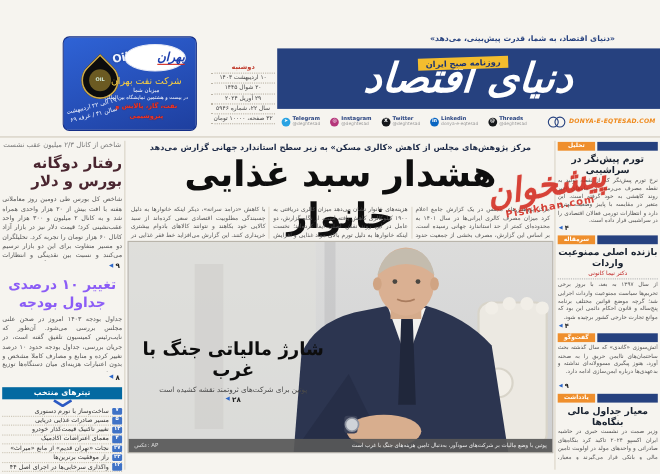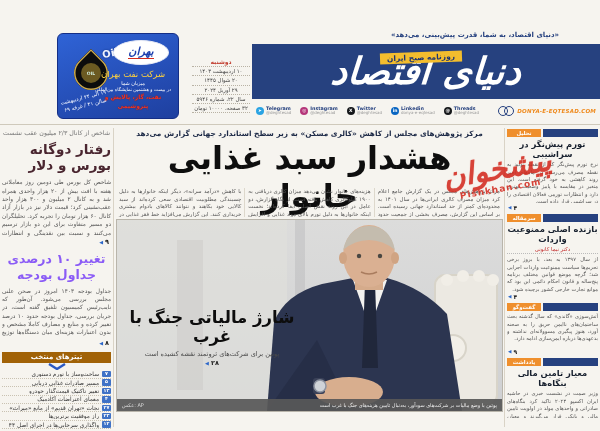--- a/index.html
+++ b/index.html
@@ -37,21 +37,21 @@
   .ad { position:absolute; left:57px; top:33px; width:122px; height:86px; border-radius:6px;
     background:linear-gradient(160deg,#2f63d6,#1e3f9f); border:1.5px solid #142e86; color:#fff; overflow:hidden; }
   .drop { position:absolute; left:16px; top:22px; width:34px; height:34px; background:#0c0c0c;
     border-radius:0 50% 50% 50%; transform:rotate(45deg); box-shadow:0 0 0 1.5px #caa84c inset; }
   .drop .core { position:absolute; left:7px; top:7px; width:20px; height:20px; border-radius:50%;
     background:#6b5a22; transform:rotate(-45deg); display:flex; align-items:center; justify-content:center;
     color:#cfe8d8; font-size:4.5px; font-weight:bold; }
   .oil28 { position:absolute; left:44px; top:12px; transform:rotate(-12deg); font-weight:bold;
     color:#eef3ff; font-size:10px; direction:ltr; text-shadow:0 0 2px #10307e; }
   .behran { position:absolute; right:9px; top:6px; width:56px; height:25px; background:#fff; border-radius:50%;
-    display:flex; align-items:center; justify-content:center; border:1.5px solid #e5e9f5; }
+    display:flex; align-items:center; border:1.5px solid #e5e9f5; }
   .behran span { color:#1d3fae; font-weight:bold; font-style:italic; font-size:11px; border-bottom:1.5px solid #d42a1e; line-height:1.1; }
   .adlines { position:absolute; right:4px; top:35px; width:82px; text-align:center; line-height:1.35; }
   .adl1 { color:#ffd23e; font-size:8.5px; font-weight:normal; }
   .adl2 { font-size:5px; }
   .adl3 { font-size:4.6px; }
   .adl4 { color:#e8372c; font-size:6px; font-weight:bold; text-shadow:0 0 1px #7e1010; }
   .addate { position:absolute; left:3px; bottom:9px; transform:rotate(-14deg); font-size:5.4px;
     line-height:1.5; text-align:center; color:#f2f5ff; }
 
   
@@ -60,21 +60,21 @@
 
   
   .leftcol { position:absolute; left:2px; top:129px; width:109px; }
   .lkicker { font-size:6.3px; color:#777; text-align:center; line-height:1.35; }
   .ltitle1 { font-size:13.5px; font-weight:900; color:#4a2630; text-align:right; line-height:1.25; margin-top:3px; }
   .ltitle2 { font-size:12.5px; font-weight:900; color:#8b5cf6; text-align:center; line-height:1.25; margin-top:5px; }
   .lbody { margin-top:4px; font-size:5.8px; color:#555; text-align:justify; line-height:1.45; overflow:hidden; }
   .b1 { height:59px; } .b2 { height:51px; }
   .pref { display:flex; align-items:center; gap:2px; justify-content:flex-end; direction:ltr; margin:1px 2px 0; }
   .pref .arr { color:#2b66c9; font-size:5px; } .pref .num { font-size:6.5px; font-weight:bold; color:#222; }
-  .selbar { margin-top:5px; background:#a16207; color:#fff; font-size:7px; font-weight:bold;
+  .selbar { margin-top:5px; background:#0369a1; color:#fff; font-size:7px; font-weight:bold;
     text-align:center; padding:1.5px 0; position:relative; }
   .chev { display:block; margin:0 auto; }
   .sellist { margin-top:1px; }
   .selrow { display:flex; align-items:center; gap:3px; height:8.4px; border-bottom:1px dotted #c9c2b2; }
   .selrow .badge { flex:0 0 auto; min-width:9px; padding:0 1px; height:6.5px; background:#3f72c6; color:#fff;
     font-size:4.8px; line-height:6.5px; text-align:center; border-radius:1px; font-weight:bold; }
   .selrow .st { font-size:5.8px; color:#333; white-space:nowrap; overflow:hidden; }
 
   
   .ckicker { position:absolute; left:116px; top:129px; width:387px; text-align:center;
@@ -357,19 +357,19 @@
         <span class="arr">◀</span>
         <span class="num">۹</span>
       </div>
     </div>
 
     <div>
       <div class="tagrow">
         <span class="blue"></span>
         <span class="orange">یادداشت</span>
       </div>
-      <div class="stitle">معیار تامین مالی بنگاه‌ها</div>
+      <div class="stitle">معیار جداول مالی بنگاه‌ها</div>
       <div class="sbody sb4">وزیر صمت در نشست خبری در حاشیه ایران اکسپو ۲۰۲۴ تاکید کرد بنگاه‌های صادراتی و واحدهای مولد در اولویت تامین مالی و بانکی قرار می‌گیرند و معیار، ارزش‌آفرینی است.</div>
 
     </div>
 
   </div>
 </div>
 
 </body></html>

